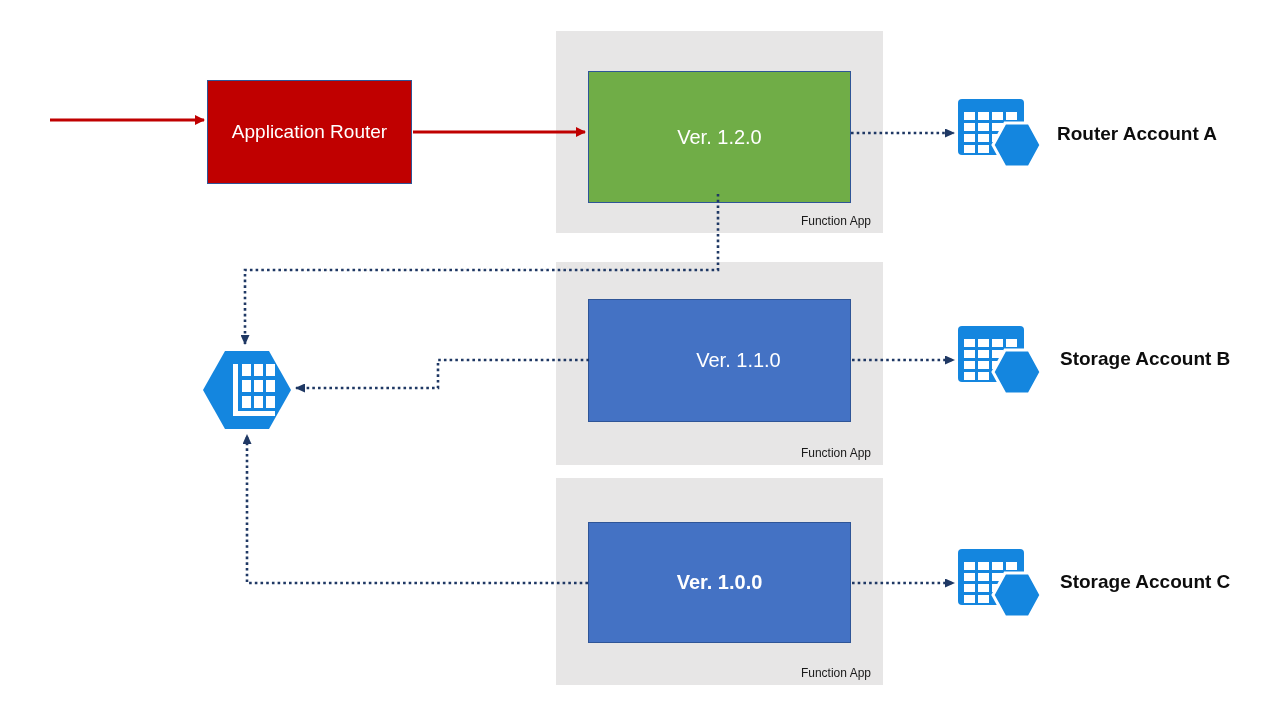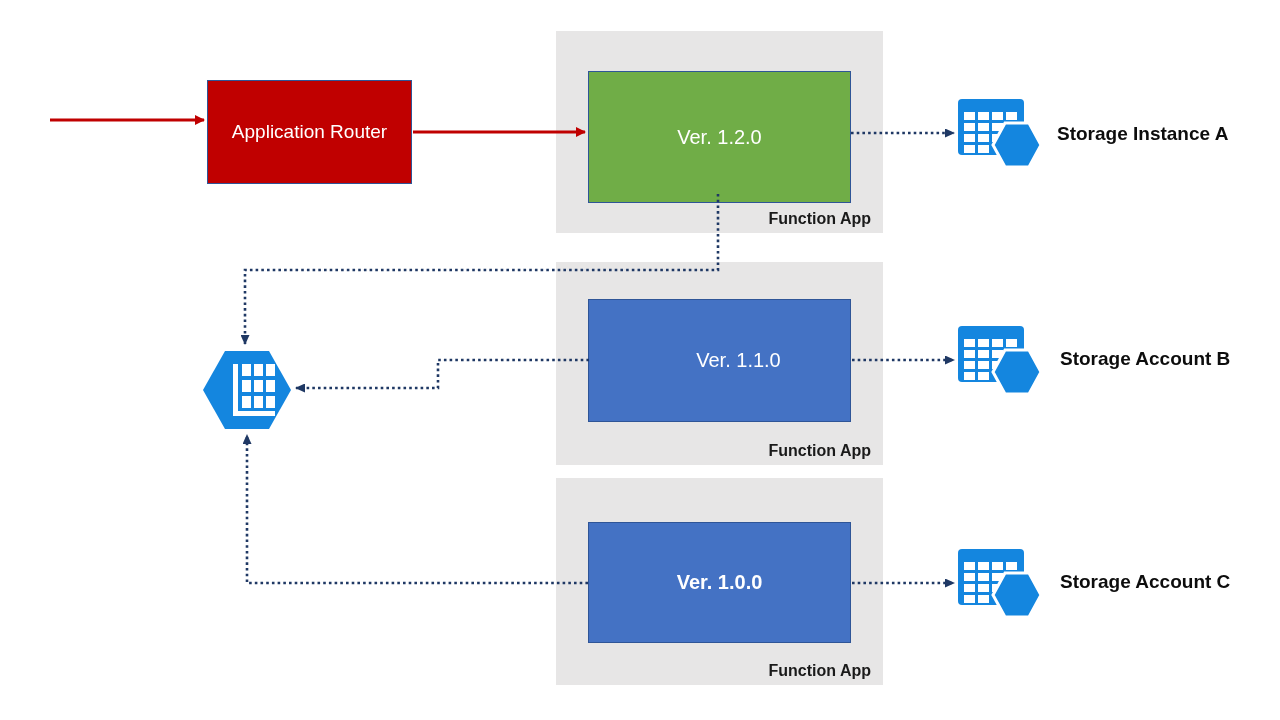--- a/index.html
+++ b/index.html
@@ -5,21 +5,21 @@
   html,body{margin:0;padding:0;background:#fff;}
   #canvas{
     position:relative;width:1280px;height:720px;background:#fff;overflow:hidden;
     font-family:"Liberation Sans", sans-serif;
   }
   .panel{
     position:absolute;left:556px;width:327px;background:var(--panel);
   }
   .panel-label{
     position:absolute;right:12px;bottom:5px;
-    font-size:16px;color:var(--ink);white-space:nowrap;font-weight:bold;
+    font-size:12px;color:var(--ink);white-space:nowrap;
   }
   .verbox{
     position:absolute;left:588px;width:263px;
     border:1.6px solid var(--boxborder);
     display:flex;align-items:center;justify-content:center;
     color:#fff;font-size:20px;box-sizing:border-box;
   }
   .verbox.green{background:var(--green);}
   .verbox.blue{background:var(--blue);}
   #router{
@@ -129,21 +129,21 @@
       <rect x="49" y="25" width="11" height="8" fill="#fff"></rect>
     <rect x="7" y="36" width="11" height="8" fill="#fff"></rect>
       <rect x="21" y="36" width="11" height="8" fill="#fff"></rect>
       <rect x="35" y="36" width="11" height="8" fill="#fff"></rect>
       <rect x="49" y="36" width="11" height="8" fill="#fff"></rect>
     <rect x="7" y="47" width="11" height="8" fill="#fff"></rect>
       <rect x="21" y="47" width="11" height="8" fill="#fff"></rect>
     <polygon points="48,25 72,25 84,47 72,69 48,69 36,47" style="fill:var(--azure)" stroke="#fff" stroke-width="3"></polygon>
   </svg>
 
-  <div class="biglabel" style="left:1057px;top:123px;">Storage Instance A</div>
+  <div class="biglabel" style="left:1057px;top:123px;">Router Account A</div>
   <div class="biglabel" style="left:1060px;top:571px;">Storage Account C</div>
   <div class="biglabel" style="left:1060px;top:348px;">Storage Account B</div>
 
   <svg class="overlay" width="1280" height="720" viewBox="0 0 1280 720">
     <defs>
       <marker id="mRed" markerWidth="10" markerHeight="10" refX="9" refY="5" orient="auto" markerUnits="userSpaceOnUse">
         <path d="M0 0 L10 5 L0 10 Z" style="fill:var(--red)"></path>
       </marker>
       <marker id="mNavy" markerWidth="10" markerHeight="9" refX="9" refY="4.5" orient="auto" markerUnits="userSpaceOnUse">
         <path d="M0 0 L10 4.5 L0 9 Z" style="fill:var(--navy)"></path>

